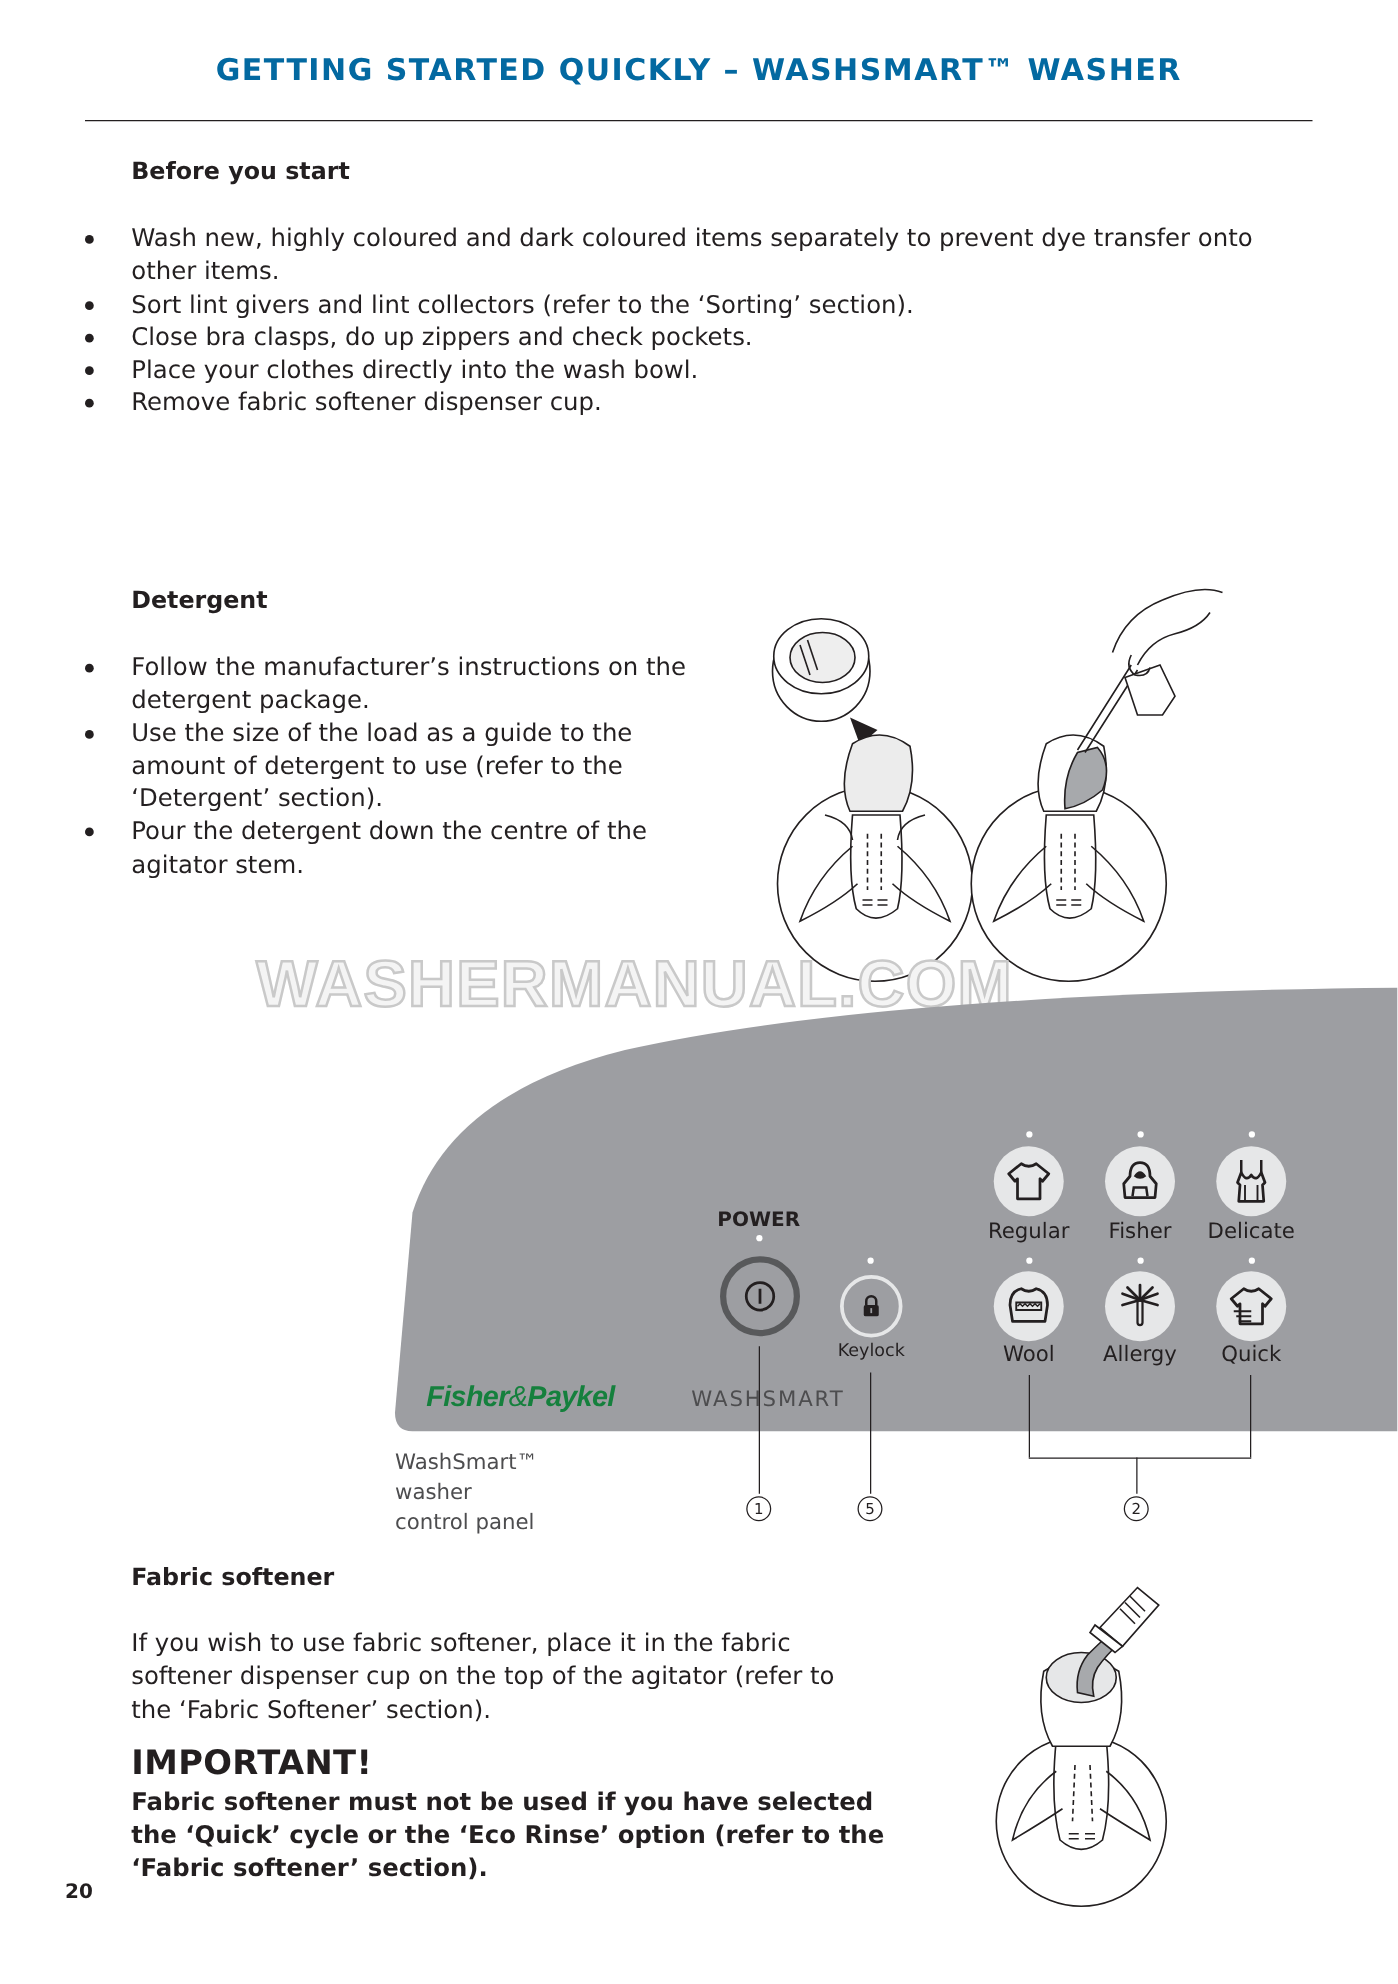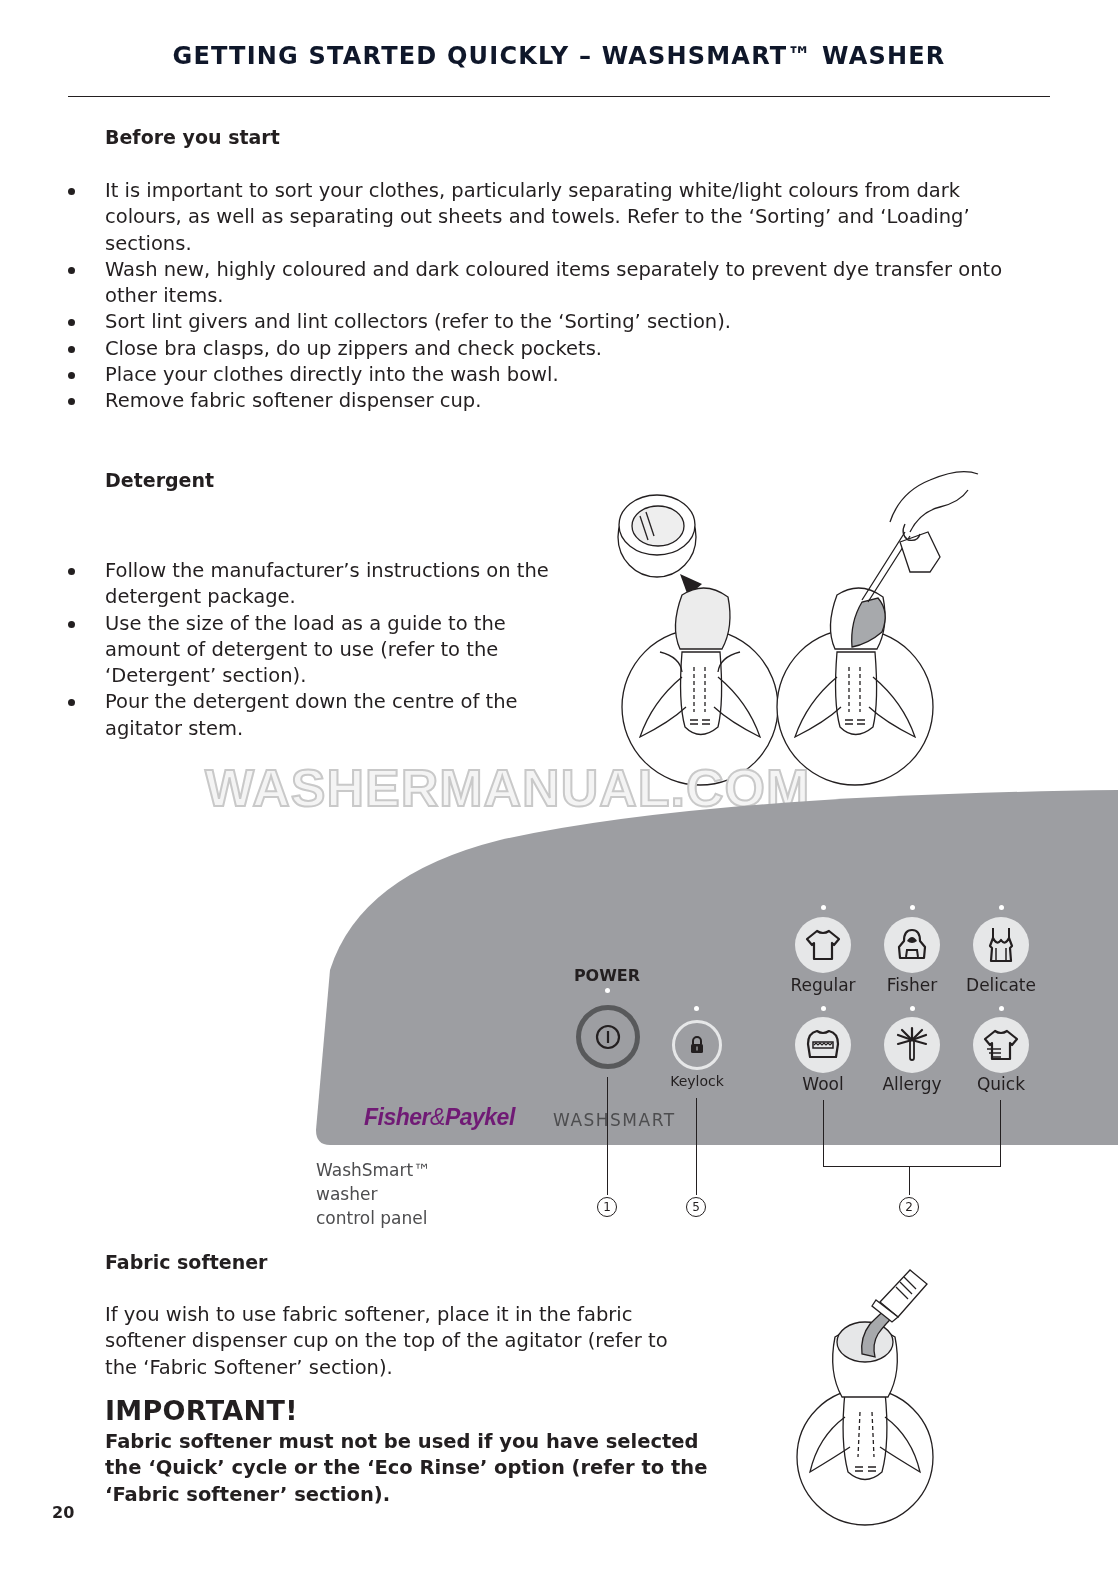--- a/index.html
+++ b/index.html
@@ -1,20 +1,20 @@
 <!DOCTYPE html>
 <html><head>
 <meta charset="utf-8">
 <style>
   html, body { margin:0; padding:0; background:#ffffff; }
   body { width:1118px; height:1587px; position:relative; overflow:hidden;
          font-family:"DejaVu Sans", sans-serif; color:#231f20; }
   .abs { position:absolute; }
   .title { left:0; width:1118px; top:42px; text-align:center; font-weight:bold;
-           font-size:24px; letter-spacing:1.2px; color:#0f172a; }
+           font-size:24px; letter-spacing:1.2px; color:#0369a1; }
   .rule { left:68px; width:982px; top:96px; height:1px; background:#231f20; }
   .h3 { font-weight:bold; font-size:19px; }
   .body { font-size:19.5px; line-height:26.3px; color:#231f20; }
   ul.bul { list-style:none; margin:0; padding:0; }
   ul.bul li { position:relative; padding-left:39px; }
   ul.bul li::before { content:""; position:absolute; left:2px; top:10px; width:7px; height:7px;
            border-radius:50%; background:#231f20; }
   .panel-label { font-size:17px; color:#231f20; text-align:center; width:100px; margin-left:-50px; }
   .dot { width:5px; height:5px; border-radius:50%; background:#ffffff; margin-left:-2.5px; }
   .btn { width:56px; height:56px; border-radius:50%; background:#e6e7e8; margin-left:-28px;
@@ -27,30 +27,29 @@
                -webkit-text-stroke:2px #c9c9c9; }
 </style>
 </head>
 <body>
 
 <div class="abs title">GETTING STARTED QUICKLY – WASHSMART™ WASHER</div>
 <div class="abs rule"></div>
 
 <div class="abs h3" style="left:105px; top:126px;">Before you start</div>
 <ul class="abs bul body" style="left:66px; top:178px; width:960px;">
-  <li>It is important to sort your clothes, particularly separating white/light colours from dark colours, as well as separating out sheets and towels. Refer to the ‘Sorting’ and ‘Loading’ sections.</li>
   <li>Wash new, highly coloured and dark coloured items separately to prevent dye transfer onto other items.</li>
   <li>Sort lint givers and lint collectors (refer to the ‘Sorting’ section).</li>
   <li>Close bra clasps, do up zippers and check pockets.</li>
   <li>Place your clothes directly into the wash bowl.</li>
   <li>Remove fabric softener dispenser cup.</li>
 </ul>
 
 <div class="abs h3" style="left:105px; top:469px;">Detergent</div>
-<ul class="abs bul body" style="left:66px; top:521px; width:500px;margin-top:37px;">
+<ul class="abs bul body" style="left:66px; top:521px; width:500px;">
   <li>Follow the manufacturer’s instructions on the detergent package.</li>
   <li>Use the size of the load as a guide to the amount of detergent to use (refer to the ‘Detergent’ section).</li>
   <li>Pour the detergent down the centre of the agitator stem.</li>
 </ul>
 
 <svg class="abs" style="left:600px; top:462px;" width="400" height="330" viewBox="0 0 400 330">
   <g fill="none" stroke="#231f20" stroke-width="1.3">
 
     <g>
       <ellipse cx="57" cy="75" rx="39" ry="40" fill="#fff"></ellipse>
@@ -182,21 +181,21 @@
 
   <div class="abs dot" style="left:1001px; top:1006px;"></div>
   <div class="abs btn" style="left:1001px; top:1017px;">
     <svg width="36" height="34" viewBox="0 0 36 34">
       <path d="M12 3 Q18 7 24 3 L34 11 L29 17 L27 15 L27 31 L9 31 L9 15 L7 17 L2 11 Z" fill="none" stroke="#231f20" stroke-width="2.2" stroke-linejoin="round"></path>
       <path d="M4 21 h14 M6 25 h12 M8 29 h10" stroke="#231f20" stroke-width="1.5"></path>
     </svg>
   </div>
   <div class="abs panel-label" style="left:1001px; top:1074px;">Quick</div>
 
-  <div class="abs" style="left:341px; top:1104px; font-family:'Liberation Sans', sans-serif; font-style:italic; font-weight:bold; font-size:23px; color:#701a75; letter-spacing:-0.5px;margin-left:23px;">
+  <div class="abs" style="left:341px; top:1104px; font-family:'Liberation Sans', sans-serif; font-style:italic; font-weight:bold; font-size:23px; color:#15803d; letter-spacing:-0.5px;">
     <span>Fisher</span><span style="font-weight:normal;">&amp;</span><span>Paykel</span>
   </div>
   <div class="abs" style="left:553px; top:1110px; font-size:17px; letter-spacing:1.5px; color:#4d4d4f;">WASHSMART</div>
 
   <div class="abs vline" style="left:607px; top:1077px; height:118px;"></div>
   <div class="abs vline" style="left:696px; top:1098px; height:97px;"></div>
   <div class="abs vline" style="left:823px; top:1100px; height:66px;"></div>
   <div class="abs vline" style="left:1000px; top:1100px; height:66px;"></div>
   <div class="abs" style="left:823px; top:1166px; width:178px; height:1px; background:#231f20;"></div>
   <div class="abs vline" style="left:909px; top:1166px; height:29px;"></div>

